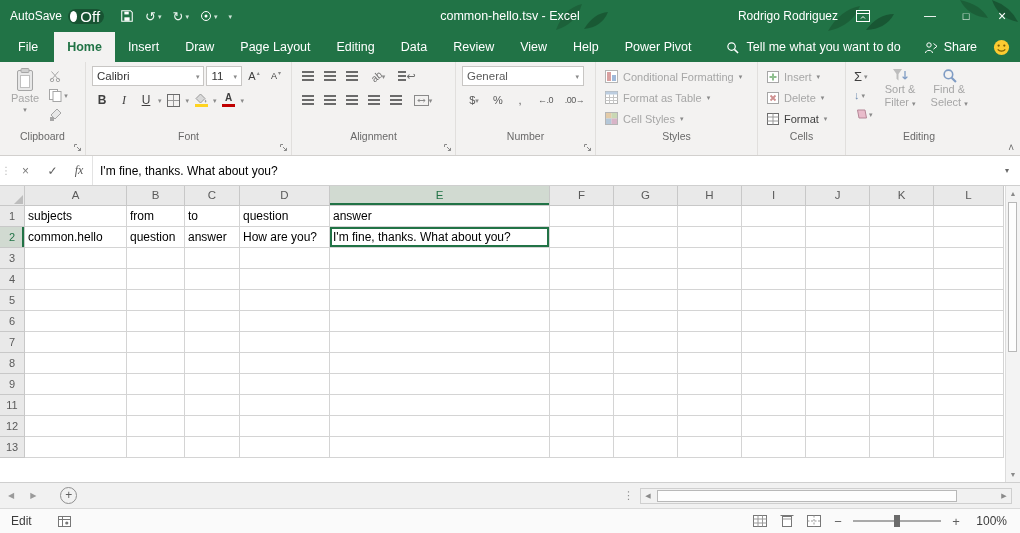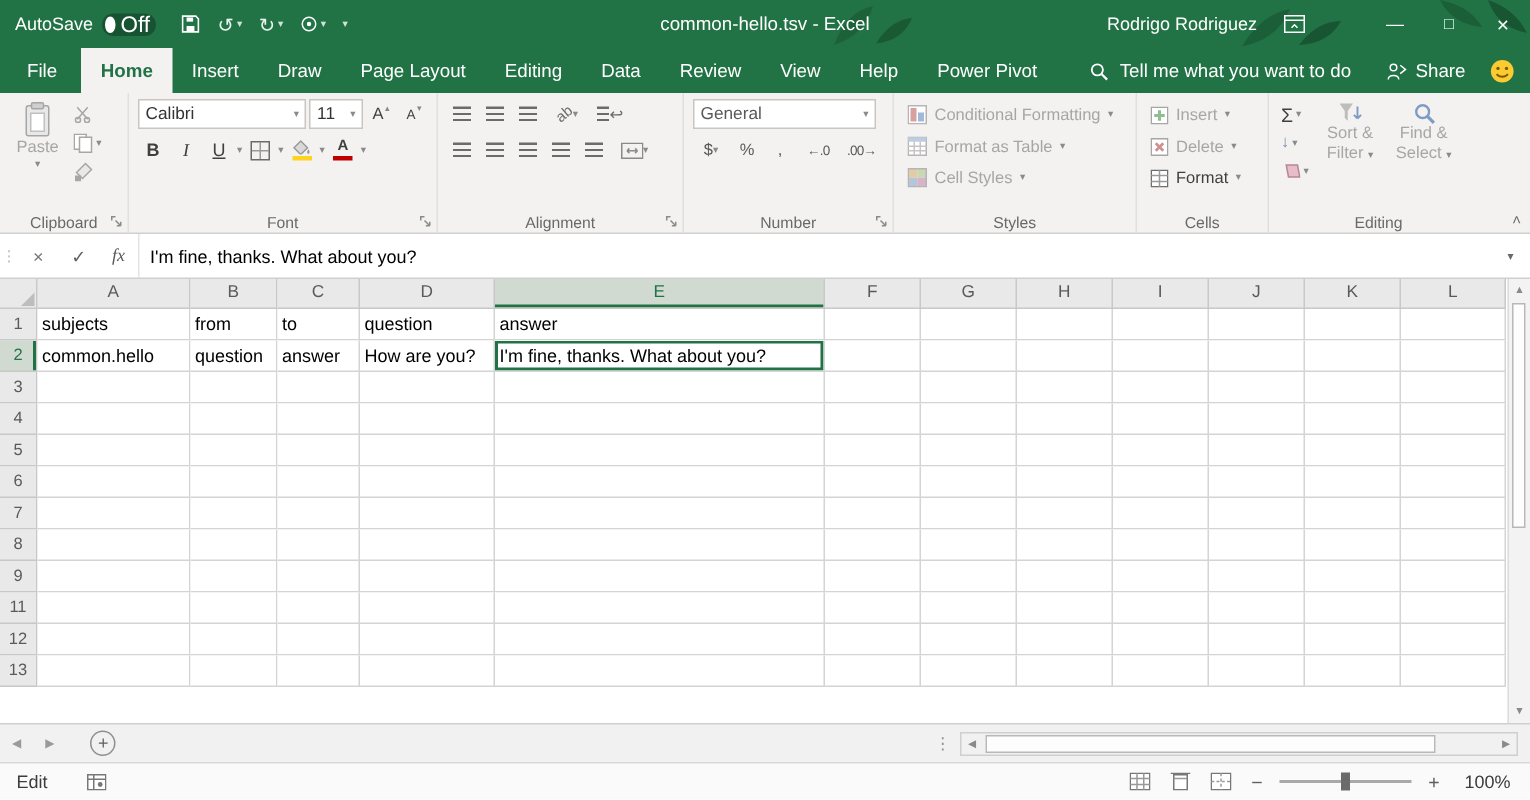--- a/index.html
+++ b/index.html
@@ -31,21 +31,21 @@
 .rtab{padding:0 13px;line-height:30px;font-size:12.5px;color:#fff;white-space:nowrap;}
 .rtab.file{padding:0 16px;margin-left:2px;}
 .rtab.active{background:#f3f2f1;color:var(--accent,#217346);font-weight:bold;}
 .tellme{display:flex;align-items:center;gap:7px;color:#fff;font-size:12.5px;margin-left:22px;white-space:nowrap;}
 .share{display:flex;align-items:center;gap:6px;color:#fff;font-size:12.5px;margin-left:auto;}
 .smiley{display:flex;align-items:center;margin:0 10px 0 16px;}
 
 
 .ribbon{height:94px;background:#f3f2f1;border-bottom:1px solid #d2d0ce;display:flex;position:relative;flex:0 0 auto;}
 .rgroup{position:relative;padding:4px 5px 15px 6px;border-right:1px solid #e1dfdd;flex:0 0 auto;}
-.rg-label{position:absolute;bottom:0;left:0;right:0;text-align:center;font-size:10.5px;color:#696969;}
+.rg-label{position:absolute;bottom:13px;left:0;right:0;text-align:center;font-size:10.5px;color:#696969;}
 .launcher{position:absolute;bottom:3px;right:3px;line-height:0;}
 .collapse-ribbon{position:absolute;right:6px;bottom:2px;font-size:10px;color:#696969;}
 .dd{font-size:7px;color:#8a8a8a;line-height:1;}
 .clip-wrap{display:flex;gap:3px;}
 .btn-big{display:flex;flex-direction:column;align-items:center;gap:1px;padding:2px 5px;font-size:11px;color:var(--disabled-text,#a6a6a6);}
 .bb-line{line-height:11.5px;white-space:nowrap;}
 .mini-col{display:flex;flex-direction:column;gap:3px;justify-content:flex-start;padding-top:2px;}
 .mini-btn{display:inline-flex;align-items:center;gap:2px;height:16px;padding:0 2px;}
 .rg-rows{display:flex;flex-direction:column;gap:4px;}
 .rrow{display:flex;align-items:center;gap:2px;}

